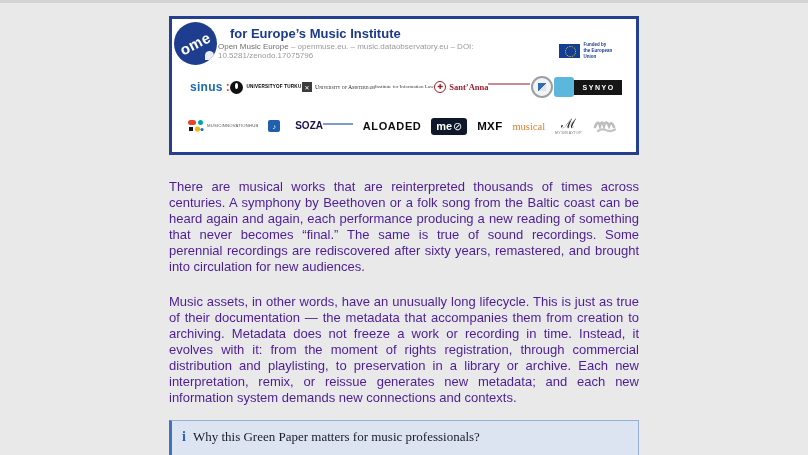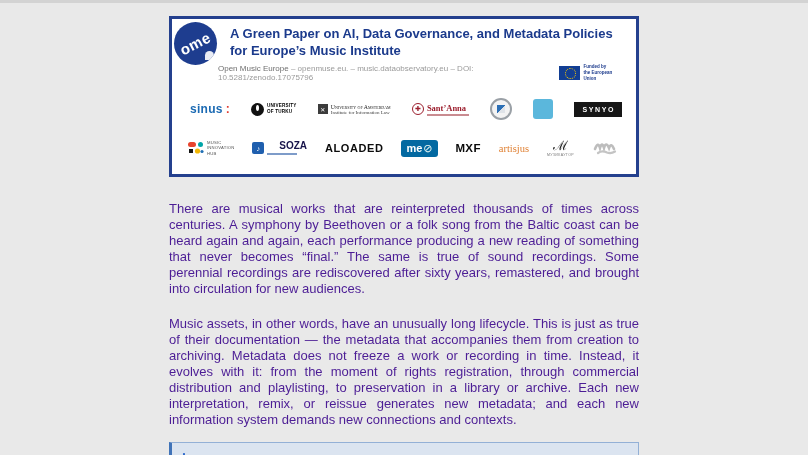--- a/index.html
+++ b/index.html
@@ -15,21 +15,21 @@
               border-radius:50%; background:#1e3d8f; display:flex; align-items:center;
               justify-content:center; overflow:hidden; }
   .ome-logo span { color:#fff; font-weight:bold; font-size:15px;
                    transform:rotate(-27deg); letter-spacing:.5px; }
   .ome-logo::after { content:""; position:absolute; right:3px; bottom:5px; width:9px;
                      height:9px; background:#fff; border-radius:50% 50% 50% 0; opacity:.9; }
   .banner-head { margin-left:46px; }
   .banner-title { color:#1b3a8c; font-weight:bold; font-size:13px; line-height:17px; }
   .banner-sub { color:#1b3a8c; font-weight:bold; font-size:8px; margin-top:4px; }
   .meta-row { display:flex; justify-content:space-between; align-items:center;
-              margin-top:5px; margin-left:34px; }
+              margin-left:34px; }
   .meta-text { font-size:8px; color:#9a9a9a; }
   .meta-text .meta-name { color:#6f6f6f; }
   .eu-badge { display:flex; align-items:center; gap:3px; margin-right:2px; }
   .eu-flag { width:21px; height:14px; background:#123e93; position:relative; flex:none; }
   .eu-flag::after { content:""; position:absolute; left:6px; top:2px; width:9px; height:9px;
                     border:1px dotted #ffcc00; border-radius:50%; }
   .eu-text { font-size:4.5px; color:#1b3a8c; font-weight:bold; line-height:1.3; }
 
   
   .logo-row { display:flex; justify-content:space-between; align-items:center; }
@@ -37,21 +37,21 @@
   .logo-row.r2 { margin-top:8px; padding:0 2px 0 4px; height:32px; }
   .logo-item { display:flex; align-items:center; gap:3px; }
 
   .sinus-text { font-weight:bold; font-size:12px; color:#1b6ab3; letter-spacing:.3px;text-align:right; }
   .sinus-colon { font-weight:bold; font-size:12px; color:#e03c31; }
 
   .turku-mark { width:13px; height:13px; background:#111; border-radius:50%;
                 position:relative; flex:none; }
   .turku-mark::after { content:""; position:absolute; left:5px; top:2px; width:3px;
                        height:6px; background:#fff; border-radius:50%; }
-  .tiny-stack { display:flex; flex-direction:column; }
+  .tiny-stack { display:flex; }
   .turku-text { font-size:4.6px; font-weight:bold; color:#000; line-height:1.25;
                 letter-spacing:.2px; }
 
   .uva-crest { width:10px; height:10px; background:#3c3c3c; color:#fff; font-size:6px;
                display:flex; align-items:center; justify-content:center; flex:none; }
   .uva-l1 { font-family:"Liberation Serif", serif; font-variant:small-caps;
             font-size:5.8px; color:#222; }
   .uva-l2 { font-family:"Liberation Serif", serif; font-size:5px; color:#444; }
 
   .sa-emblem { width:12px; height:12px; border:1px solid #9c1f2e; border-radius:50%;
@@ -72,21 +72,21 @@
 
   .mih-text { font-size:4.2px; color:#555; line-height:1.3; letter-spacing:.2px; }
 
   .soza-cube { width:12px; height:12px; background:#1f5fae; border-radius:2px; color:#fff;
                font-size:7px; display:flex; align-items:center; justify-content:center; flex:none; }
   .soza-name { font-weight:bold; font-size:10px; color:#17134a; line-height:1;padding-left:12px; }
   .soza-sub { height:2px; width:30px; background:#7e9cc9; margin-top:2px; }
 
   .aloaded-text { font-weight:800; font-size:11px; color:#0c0c0c; letter-spacing:.6px; }
 
-  .meo-box { background:#0369a1; border-radius:3px; padding:2px 5px; color:#fff;
+  .meo-box { background:#0f172a; border-radius:3px; padding:2px 5px; color:#fff;
              font-weight:bold; font-size:11px; display:flex; align-items:center; gap:1px; }
   .meo-o { color:#eafaf5; font-weight:normal; font-size:11px; }
 
   .mxf-text { font-weight:900; font-size:11.5px; color:#0a0a0a; letter-spacing:.4px; }
 
   .artisjus-text { font-family:"Liberation Serif", serif; font-size:10.5px; color:#e08033; }
 
   .musicautor { display:flex; flex-direction:column; align-items:center; }
   .m-glyph { font-family:"Liberation Serif", serif; font-size:13px; color:#222; line-height:1; }
   .m-sub { font-size:3.5px; color:#777; letter-spacing:.4px; margin-top:1px; }
@@ -114,21 +114,20 @@
 <div class="top-band"></div>
 
 <div class="page-col">
 
   <div class="banner">
     <div class="ome-logo">
       <span>ome</span>
     </div>
 
     <div class="banner-head">
-      <div class="banner-title">A Green Paper on AI, Data Governance, and Metadata Policies</div>
       <div class="banner-title">for Europe’s Music Institute</div>
     </div>
 
     <div class="meta-row">
       <div class="meta-text">
         <span class="meta-name">Open Music Europe</span><span> – openmuse.eu. – music.dataobservatory.eu  –  DOI: 10.5281/zenodo.17075796</span>
       </div>
       <div class="eu-badge">
         <div class="eu-flag"></div>
         <div class="eu-text">
@@ -190,21 +189,21 @@
           <span class="soza-name">SOZA</span>
           <div class="soza-sub"></div>
         </div>
       </div>
       <div class="aloaded-text">ALOADED</div>
       <div class="meo-box">
         <span>me</span>
           <span class="meo-o">⊘</span>
       </div>
       <div class="mxf-text">MXF</div>
-      <div class="artisjus-text">artisjus</div>
+      <div class="artisjus-text">musical</div>
       <div class="musicautor">
         <span class="m-glyph">ℳ</span>
         <span class="m-sub">МУЗИКАУТОР</span>
       </div>
       <div class="script-mark">
         <svg width="32" height="18" viewBox="0 0 32 18">
           <path d="M3 10 Q6 2 8 9 Q10 2 12 9 Q14 2 17 9 Q19 3 22 10" fill="none" stroke="#bdbdbd" stroke-width="2.6" stroke-linecap="round"></path>
           <path d="M6 14 Q10 11 15 13.5 Q19 15 23 12.5" fill="none" stroke="#c4c4c4" stroke-width="2.2" stroke-linecap="round"></path>
         </svg>
       </div>
@@ -212,20 +211,21 @@
   </div>
 
   <div class="article">
     <p>There are musical works that are reinterpreted thousands of times across centuries.  A symphony by Beethoven or a folk song from the Baltic coast can be heard again and again, each performance producing a new reading of something that never becomes “final.”  The same is true of sound recordings.  Some perennial recordings are rediscovered after sixty years, remastered, and brought into circulation for new audiences.</p>
     <p>Music assets, in other words, have an unusually long lifecycle.  This is just as true of their documentation — the metadata that accompanies them from creation to archiving. Metadata does not freeze a work or recording in time.  Instead, it evolves with it: from the moment of rights registration, through commercial distribution and playlisting, to preservation in a library or archive.  Each new interpretation, remix, or reissue generates new metadata; and each new information system demands new connections and contexts.</p>
   </div>
 
   <div class="callout">
     <div class="callout-title">
       <span class="info-icon">i</span>
+      <span>Why this Green Paper matters for music professionals?</span>
     </div>
     <div class="callout-body">
       <p>Streaming has centralised power in platforms, but left rights-holders with micro-royalties and huge admin burdens.</p>
 
     </div>
   </div>
 
 </div>
 
 </body></html>

